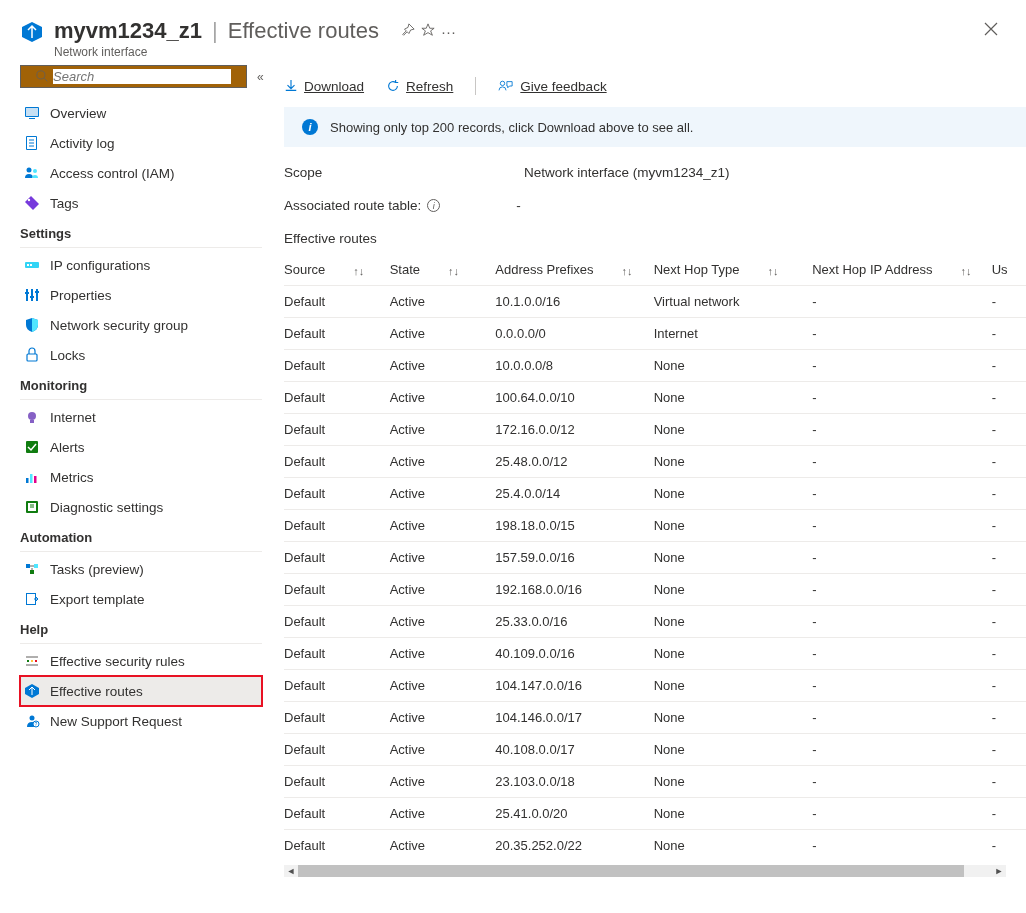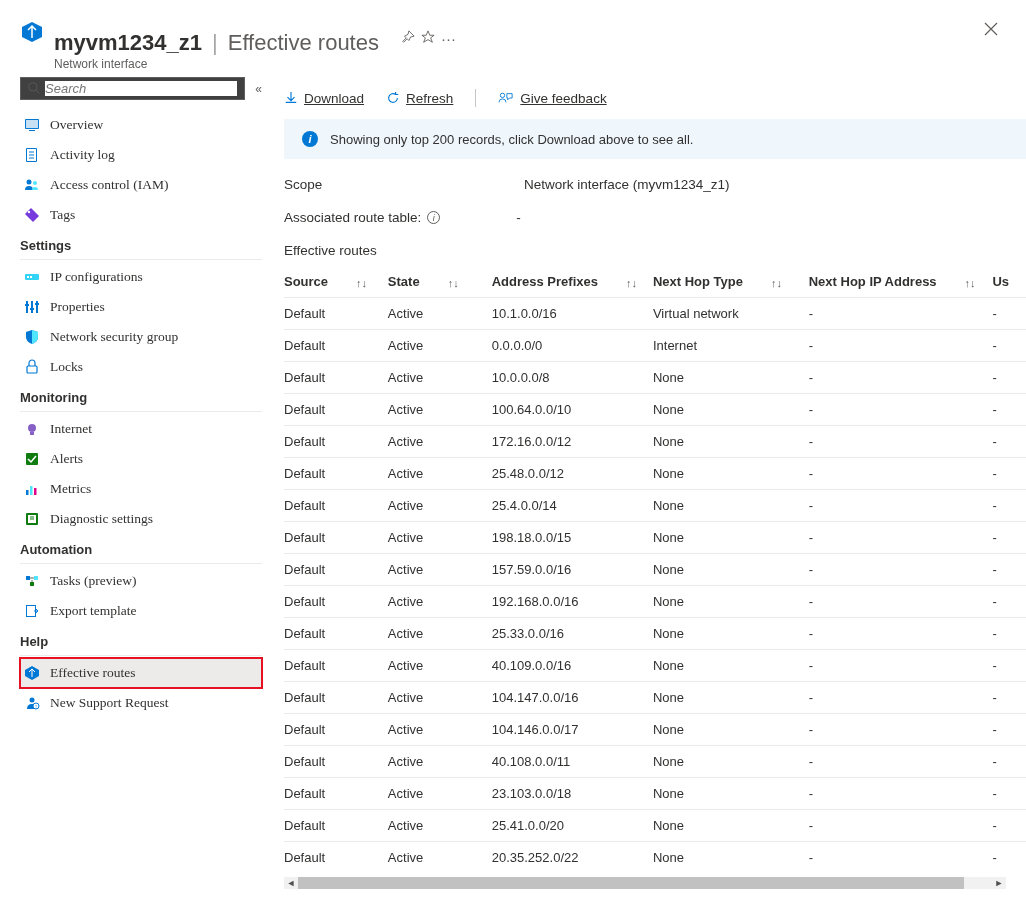--- a/index.html
+++ b/index.html
@@ -1,51 +1,51 @@
 <!DOCTYPE html>
 <html><head>
 <meta charset="utf-8">
 <style>
 * { box-sizing: border-box; margin: 0; padding: 0; }
 body { font-family: 'Segoe UI', Tahoma, sans-serif; font-size: 13px; color: #323130; background: #fff; width: 1026px; }
 .header { display: flex; align-items: flex-start; padding: 18px 20px 6px 20px; }
 .header-icon { width: 24px; height: 24px; margin-right: 10px; margin-top: 2px; }
-.header-title-row { display: flex; align-items: flex-start; gap: 10px; margin-top: 12px; }
+.header-title-row { display: flex; align-items: center; gap: 10px; }
 .header-title { font-size: 22px; font-weight: 600; color: #323130; }
 .header-sub { font-size: 22px; font-weight: 400; color: #605e5c; }
 .header-pipe { font-size: 22px; color: #a6a6a6; }
 .header-small { font-size: 12px; color: #605e5c; margin-top: 1px; }
 .header-actions { margin-left: 12px; display: flex; gap: 6px; color: #605e5c; font-size: 15px; }
 .header-actions span { cursor: pointer; }
 .close-btn { margin-left: auto; font-size: 18px; cursor: pointer; color: #605e5c; padding: 4px 8px; }
 .container { display: flex; }
 .sidebar { width: 266px; padding: 0 4px 12px 20px; flex-shrink: 0; }
 .search-row { display: flex; align-items: center; gap: 10px; margin-bottom: 10px; }
-.search-box { display: flex; align-items: center; border: 1px solid #605e5c; flex: 1; padding: 3px 7px; background: #404040; }
+.search-box { display: flex; align-items: center; border: 1px solid #605e5c; flex: 1; padding: 3px 15px; background: #a16207; }
 .search-box input { border: none; outline: none; font-size: 13px; color: #605e5c; flex: 1; font-style: italic; }
 .expand-icon { color: #605e5c; font-size: 12px; cursor: pointer; }
 .nav-heading { font-weight: 600; font-size: 13px; padding: 8px 0 6px 0; border-bottom: 1px solid #edebe9; margin-bottom: 2px; }
-.nav-item { display: flex; align-items: center; gap: 10px; padding: 7px 4px; cursor: pointer; font-family: Liberation Serif, serif; }
+.nav-item { display: flex; align-items: center; gap: 10px; padding: 7px 4px; cursor: pointer; }
 .nav-item.active { background: #edebe9; }
 .nav-item.highlight { outline: 2px solid #e81123; outline-offset: -1px; }
 .nav-icon { width: 16px; height: 16px; display: inline-flex; align-items: center; justify-content: center; }
 .nav-label { font-size: 13.5px; color: #323130; }
 .main { flex: 1; padding: 0 0 0 18px; overflow: hidden; }
 .toolbar { display: flex; align-items: center; gap: 22px; padding: 12px 0; font-size: 13.5px; }
 .tool-item { display: flex; align-items: center; gap: 6px; cursor: pointer; color: #323130; text-decoration: underline; }
 .tool-sep { width: 1px; height: 18px; background: #c8c6c4; }
 .info-bar { display: flex; align-items: center; gap: 12px; background: #eff6fc; padding: 12px 18px; }
 .info-text { font-size: 13px; color: #323130; }
 .scope-row { display: flex; padding: 18px 0; font-size: 13.5px; }
 .scope-label { width: 240px; }
 .assoc-row { display: flex; align-items: center; gap: 6px; padding: 0 0 18px 0; font-size: 13.5px; }
 .section-title { font-size: 13.5px; padding-bottom: 8px; }
 .table-wrap { overflow-x: auto; }
 table { border-collapse: collapse; min-width: 750px; }
-th { text-align: left; font-weight: 700; font-size: 13px; padding: 8px 10px 8px 0; white-space: nowrap; }
+th { text-align: left; font-weight: 400; font-size: 13px; padding: 8px 10px 8px 0; white-space: nowrap; }
 th .sort-icon { margin-left: 28px; color: #605e5c; font-size: 11px; display: inline-block; vertical-align: middle; }
 td { padding: 8px 10px 8px 0; font-size: 13px; border-top: 1px solid #edebe9; white-space: nowrap; }
 .col-source { width: 100px; }
 .col-state { width: 100px; }
 .col-prefix { width: 150px; }
 .col-nht { width: 150px; }
 .col-nhip { width: 170px; }
 .col-us { width: 40px; }
 .scrollbar { display: flex; align-items: center; width: 100%; margin-top: 4px; padding-right: 20px; }
 .sb-arrow { width: 14px; height: 12px; background: #f1f1f1; display: flex; align-items: center; justify-content: center; font-size: 9px; color: #505050; }
@@ -256,20 +256,32 @@
               <rect x="2" y="2" width="10" height="12" fill="#0078d4"></rect>
               <rect x="3" y="3" width="8" height="10" fill="#fff"></rect>
               <path d="M10 8 L14 8 M12 6 L14 8 L12 10" stroke="#0078d4" fill="none"></path>
             </svg>
           </span>
           <span class="nav-label">Export template</span>
         </div>
       </div>
     <div class="nav-heading">Help</div>
     <div id="nav-help">
+        <div class="nav-item">
+          <span class="nav-icon">
+            <svg width="16" height="16" viewBox="0 0 16 16">
+              <rect x="3" y="7" width="2" height="2" fill="#107c10"></rect>
+              <rect x="7" y="7" width="2" height="2" fill="#ffc83d"></rect>
+              <rect x="11" y="7" width="2" height="2" fill="#e81123"></rect>
+              <line x1="2" y1="4" x2="14" y2="4" stroke="#605e5c"></line>
+              <line x1="2" y1="12" x2="14" y2="12" stroke="#605e5c"></line>
+            </svg>
+          </span>
+          <span class="nav-label">Effective security rules</span>
+        </div>
         <div class="nav-item active highlight">
           <span class="nav-icon">
             <svg width="16" height="16" viewBox="0 0 16 16">
               <polygon points="8,1 15,5 15,11 8,15 1,11 1,5" fill="#0078d4"></polygon>
               <path d="M8 4 L8 12 M5 7 L8 4 L11 7" stroke="#fff" fill="none"></path>
             </svg>
           </span>
           <span class="nav-label">Effective routes</span>
         </div>
         <div class="nav-item">
@@ -445,21 +457,21 @@
               <td>Default</td>
               <td>Active</td>
               <td>104.146.0.0/17</td>
               <td>None</td>
               <td>-</td>
               <td>-</td>
             </tr>
             <tr>
               <td>Default</td>
               <td>Active</td>
-              <td>40.108.0.0/11</td>
+              <td>40.108.0.0/17</td>
               <td>None</td>
               <td>-</td>
               <td>-</td>
             </tr>
             <tr>
               <td>Default</td>
               <td>Active</td>
               <td>23.103.0.0/18</td>
               <td>None</td>
               <td>-</td>

